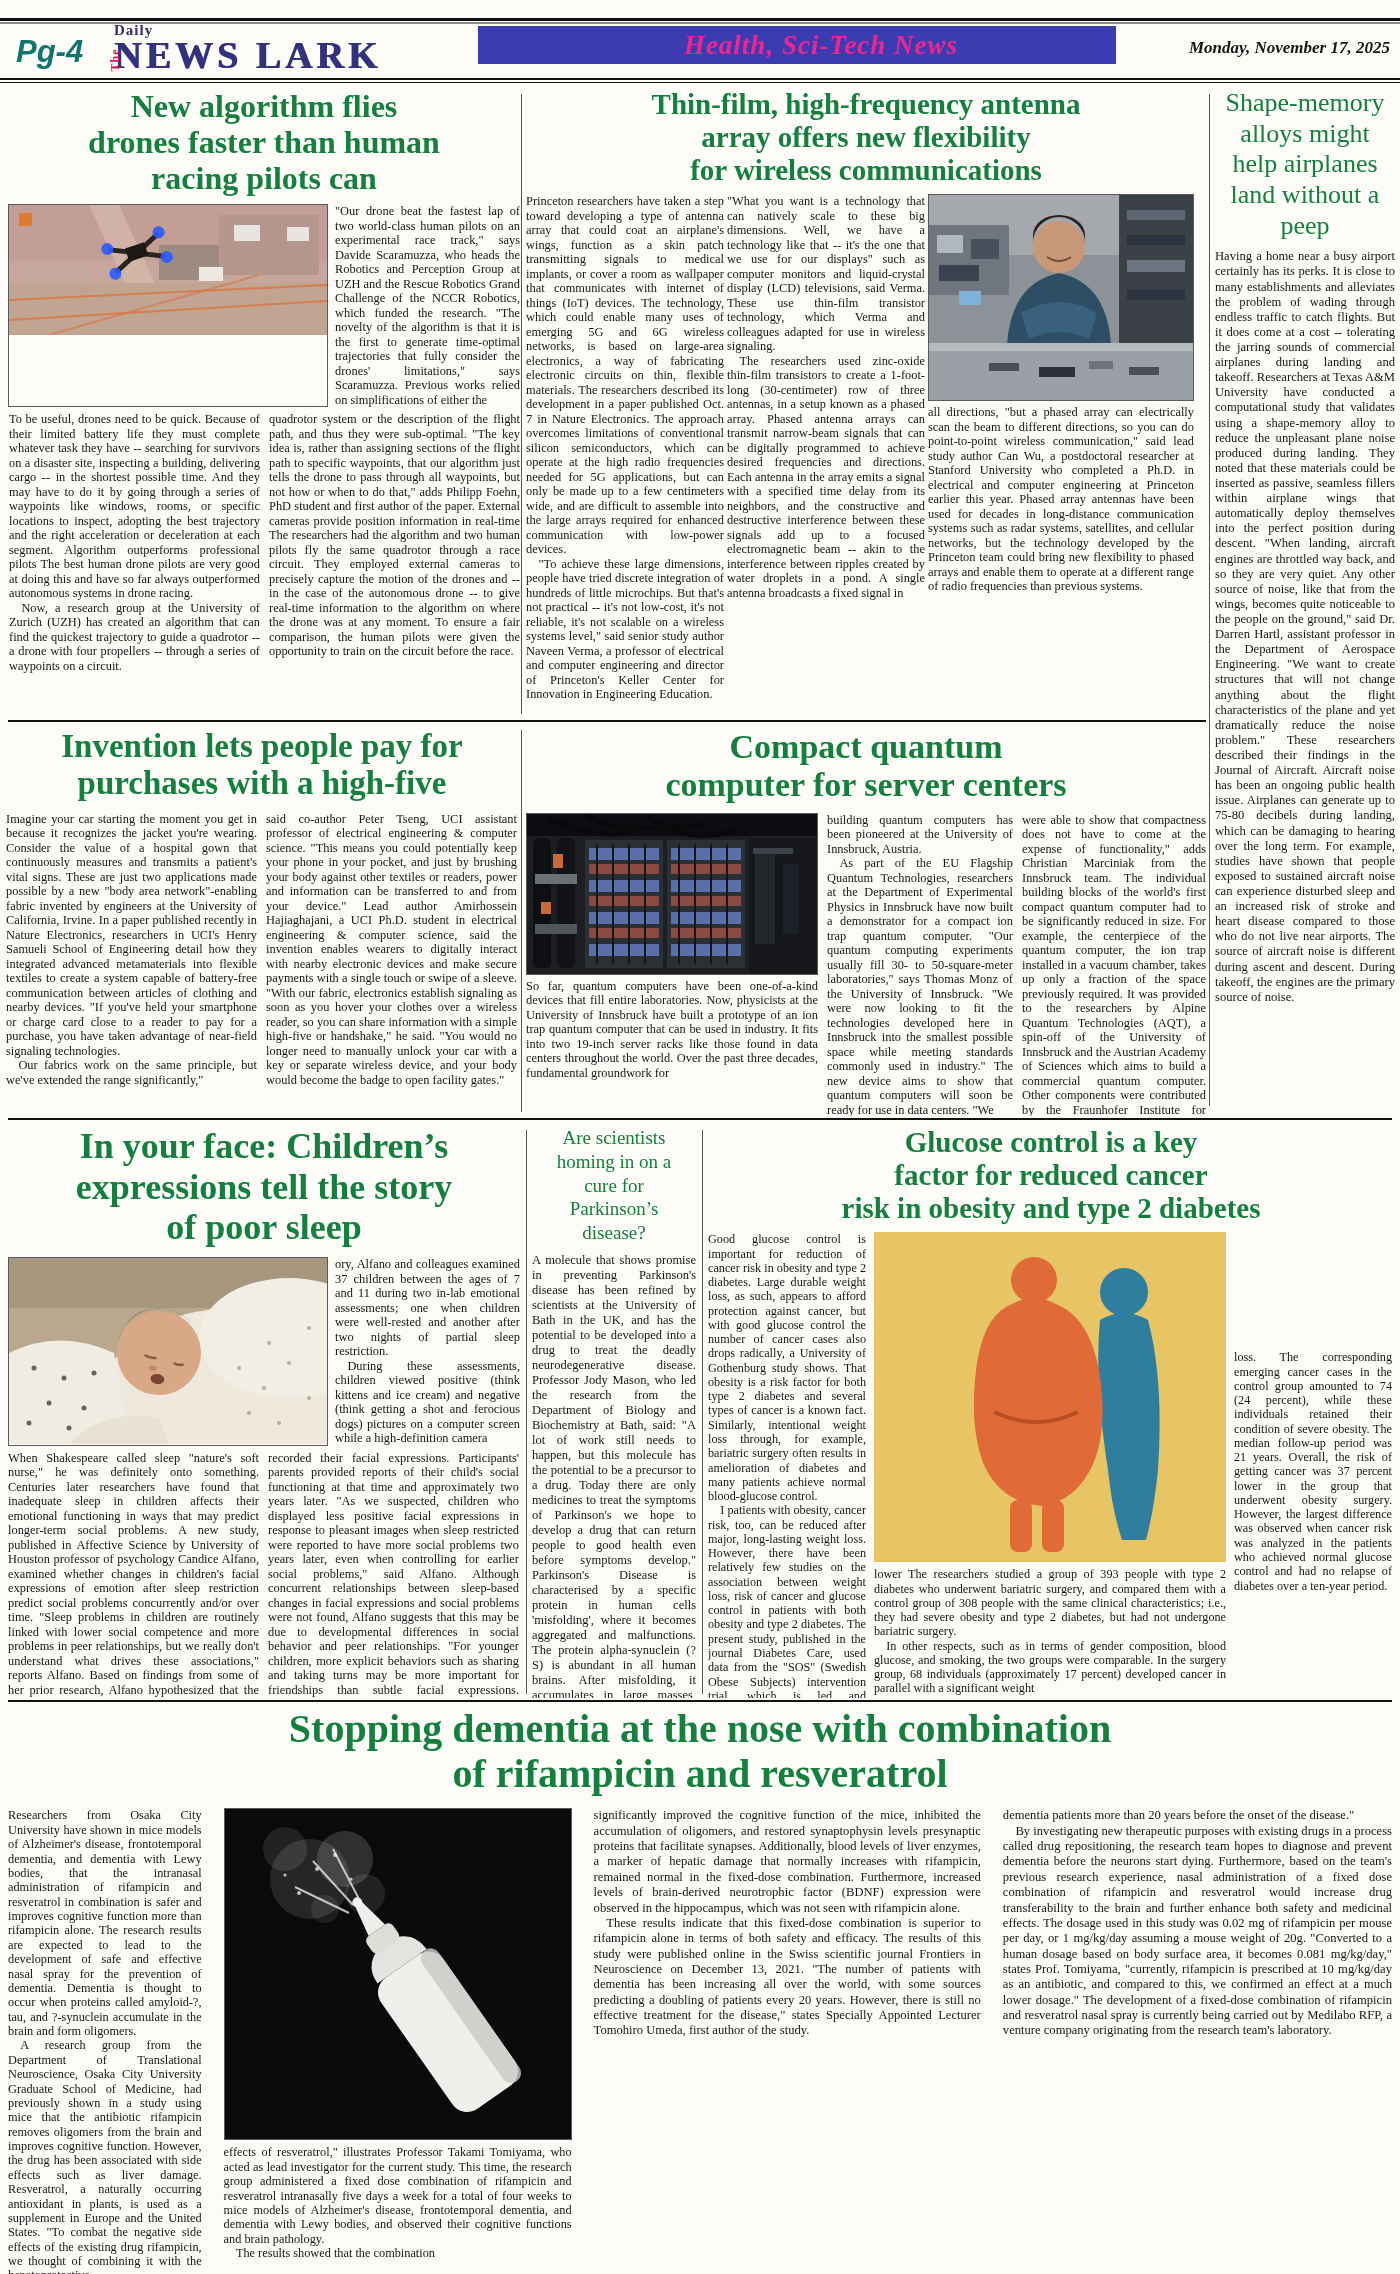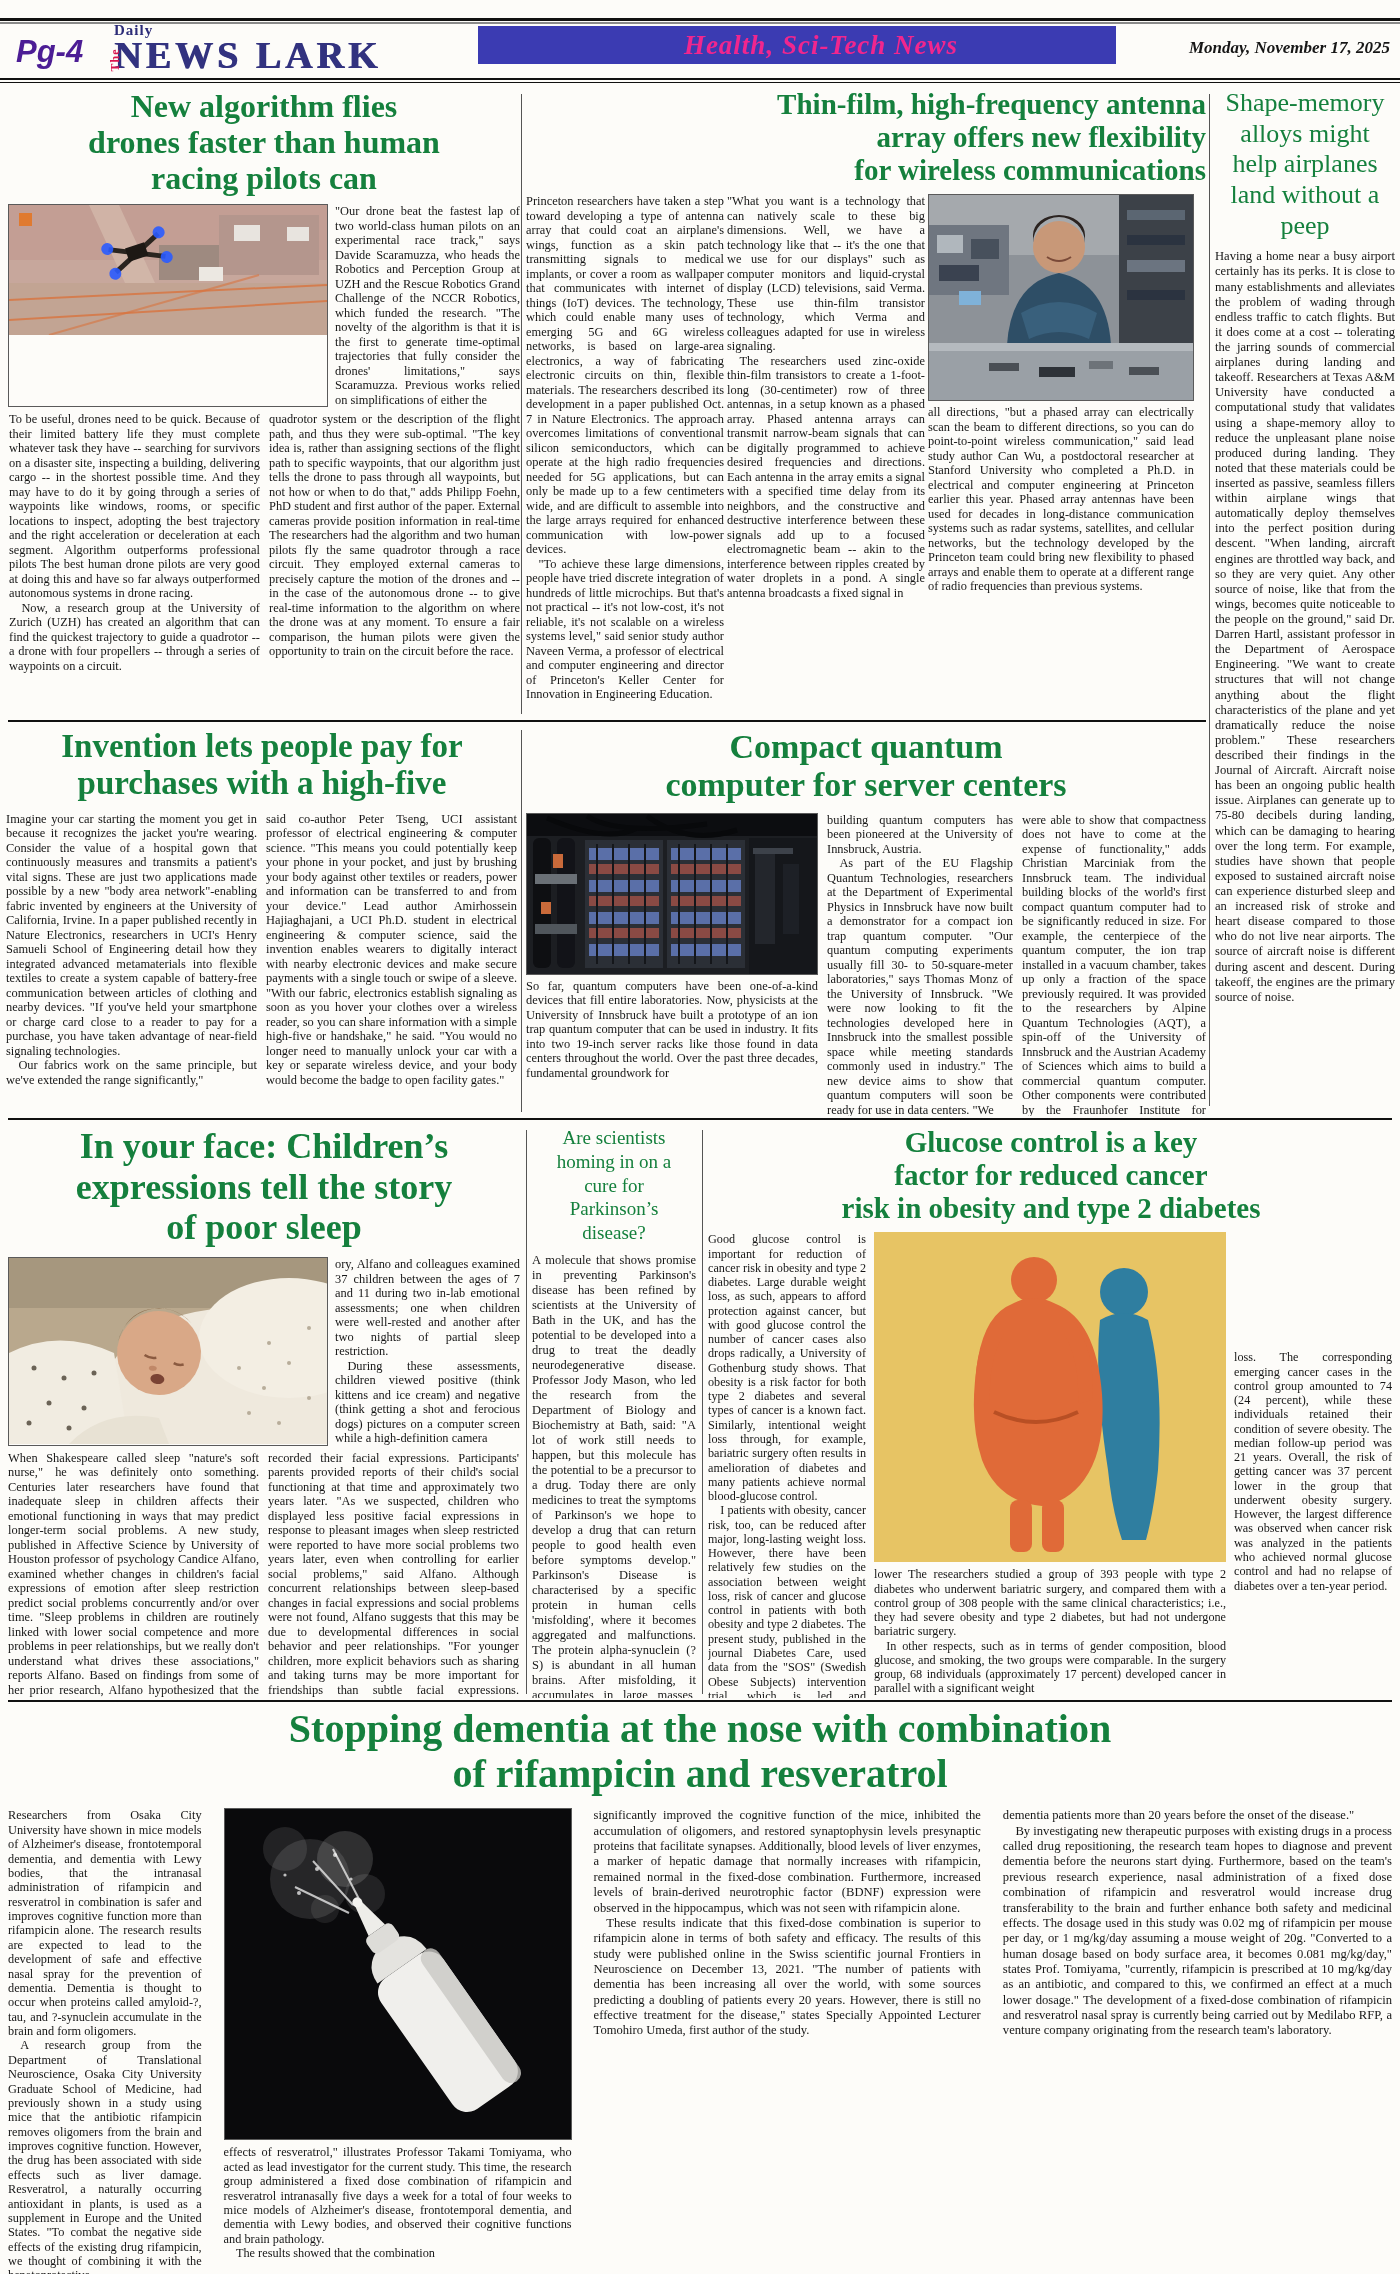--- a/index.html
+++ b/index.html
@@ -12,21 +12,21 @@
   .sec{position:absolute;overflow:hidden;}
   .hl{font-weight:bold;text-align:center;white-space:pre-line;color:#15803d;line-height:1.13;margin:0;}
   .hl-normal{font-weight:normal;}
   .txt{font-size:12.4px;line-height:1.17;text-align:justify;white-space:pre-line;margin:0;
        -webkit-hyphens:auto;hyphens:auto;}
   .cols{display:flex;}
   .photo{border:1px solid #5a5a5a;overflow:hidden;flex:none;}
   .photo svg{display:block;}
   
   #pg-num{position:absolute;left:16px;top:34px;font-family:"Liberation Sans","DejaVu Sans",sans-serif;
-          font-weight:bold;font-style:italic;font-size:31px;color:#4c1d95;}
+          font-weight:bold;font-style:italic;font-size:31px;color:#0f766e;}
   #logo{position:absolute;left:100px;top:24px;display:flex;align-items:flex-end;}
   #logo-the{color:#d9164f;font-weight:bold;font-size:12px;transform:rotate(-90deg) translateY(8px);
             transform-origin:center;width:14px;letter-spacing:1px;}
   #logo-stack{display:flex;flex-direction:column;line-height:.9;}
   #logo-daily{font-weight:bold;font-size:15px;color:#2c2c78;letter-spacing:1px;}
   #logo-title{font-weight:bold;font-size:38px;color:#32327f;letter-spacing:4px;
               text-shadow:1px 0 #32327f;}
   #banner{position:absolute;left:478px;top:26px;width:638px;height:38px;background:#3b3bb2;
           display:flex;align-items:center;justify-content:center;}
   #banner-text{color:#f0268e;font-weight:bold;font-style:italic;font-size:27px;letter-spacing:1px;margin-left:48px;}
@@ -95,21 +95,21 @@
       <p class="txt" style="width:186px;">"Our drone beat the fastest lap of two world-class human pilots on an experimental race track," says Davide Scaramuzza, who heads the Robotics and Perception Group at UZH and the Rescue Robotics Grand Challenge of the NCCR Robotics, which funded the research. "The novelty of the algorithm is that it is the first to generate time-optimal trajectories that fully consider the drones' limitations," says Scaramuzza. Previous works relied on simplifications of either the</p>
     </div>
     <div class="cols" style="gap:9px;margin-top:5px;justify-content:flex-end;">
       <p class="txt" style="width:251px;">To be useful, drones need to be quick. Because of their limited battery life they must complete whatever task they have -- searching for survivors on a disaster site, inspecting a building, delivering cargo -- in the shortest possible time. And they may have to do it by going through a series of waypoints like windows, rooms, or specific locations to inspect, adopting the best trajectory and the right acceleration or deceleration at each segment. Algorithm outperforms professional pilots The best human drone pilots are very good at doing this and have so far always outperformed autonomous systems in drone racing.
  Now, a research group at the University of Zurich (UZH) has created an algorithm that can find the quickest trajectory to guide a quadrotor -- a drone with four propellers -- through a series of waypoints on a circuit.</p>
       <p class="txt" style="width:251px;">quadrotor system or the description of the flight path, and thus they were sub-optimal. "The key idea is, rather than assigning sections of the flight path to specific waypoints, that our algorithm just tells the drone to pass through all waypoints, but not how or when to do that," adds Philipp Foehn, PhD student and first author of the paper. External cameras provide position information in real-time The researchers had the algorithm and two human pilots fly the same quadrotor through a race circuit. They employed external cameras to precisely capture the motion of the drones and -- in the case of the autonomous drone -- to give real-time information to the algorithm on where the drone was at any moment. To ensure a fair comparison, the human pilots were given the opportunity to train on the circuit before the race.</p>
     </div>
   </div>
 
   <div class="sec" style="left:526px;top:88px;width:680px;height:628px;">
-    <h1 class="hl" style="font-size:29px;text-align:right;">Thin-film, high-frequency antenna
+    <h1 class="hl" style="font-size:29px;">Thin-film, high-frequency antenna
 array offers new flexibility
 for wireless communications</h1>
     <div class="cols" style="gap:3px;margin-top:8px;">
       <p class="txt" style="width:198px;">Princeton researchers have taken a step toward developing a type of antenna array that could coat an airplane's wings, function as a skin patch transmitting signals to medical implants, or cover a room as wallpaper that communicates with internet of things (IoT) devices. The technology, which could enable many uses of emerging 5G and 6G wireless networks, is based on large-area electronics, a way of fabricating electronic circuits on thin, flexible materials. The researchers described its development in a paper published Oct. 7 in Nature Electronics. The approach overcomes limitations of conventional silicon semiconductors, which can operate at the high radio frequencies needed for 5G applications, but can only be made up to a few centimeters wide, and are difficult to assemble into the large arrays required for enhanced communication with low-power devices.
  "To achieve these large dimensions, people have tried discrete integration of hundreds of little microchips. But that's not practical -- it's not low-cost, it's not reliable, it's not scalable on a wireless systems level," said senior study author Naveen Verma, a professor of electrical and computer engineering and director of Princeton's Keller Center for Innovation in Engineering Education.</p>
       <p class="txt" style="width:198px;">"What you want is a technology that can natively scale to these big dimensions. Well, we have a technology like that -- it's the one that we use for our displays" such as computer monitors and liquid-crystal display (LCD) televisions, said Verma. These use thin-film transistor technology, which Verma and colleagues adapted for use in wireless signaling.
  The researchers used zinc-oxide thin-film transistors to create a 1-foot-long (30-centimeter) row of three antennas, in a setup known as a phased array. Phased antenna arrays can transmit narrow-beam signals that can be digitally programmed to achieve desired frequencies and directions. Each antenna in the array emits a signal with a specified time delay from its neighbors, and the constructive and destructive interference between these signals add up to a focused electromagnetic beam -- akin to the interference between ripples created by water droplets in a pond. A single antenna broadcasts a fixed signal in</p>
       <div style="width:266px;">
         <div class="photo">
           <svg width="264" height="205" viewBox="0 0 264 205">

